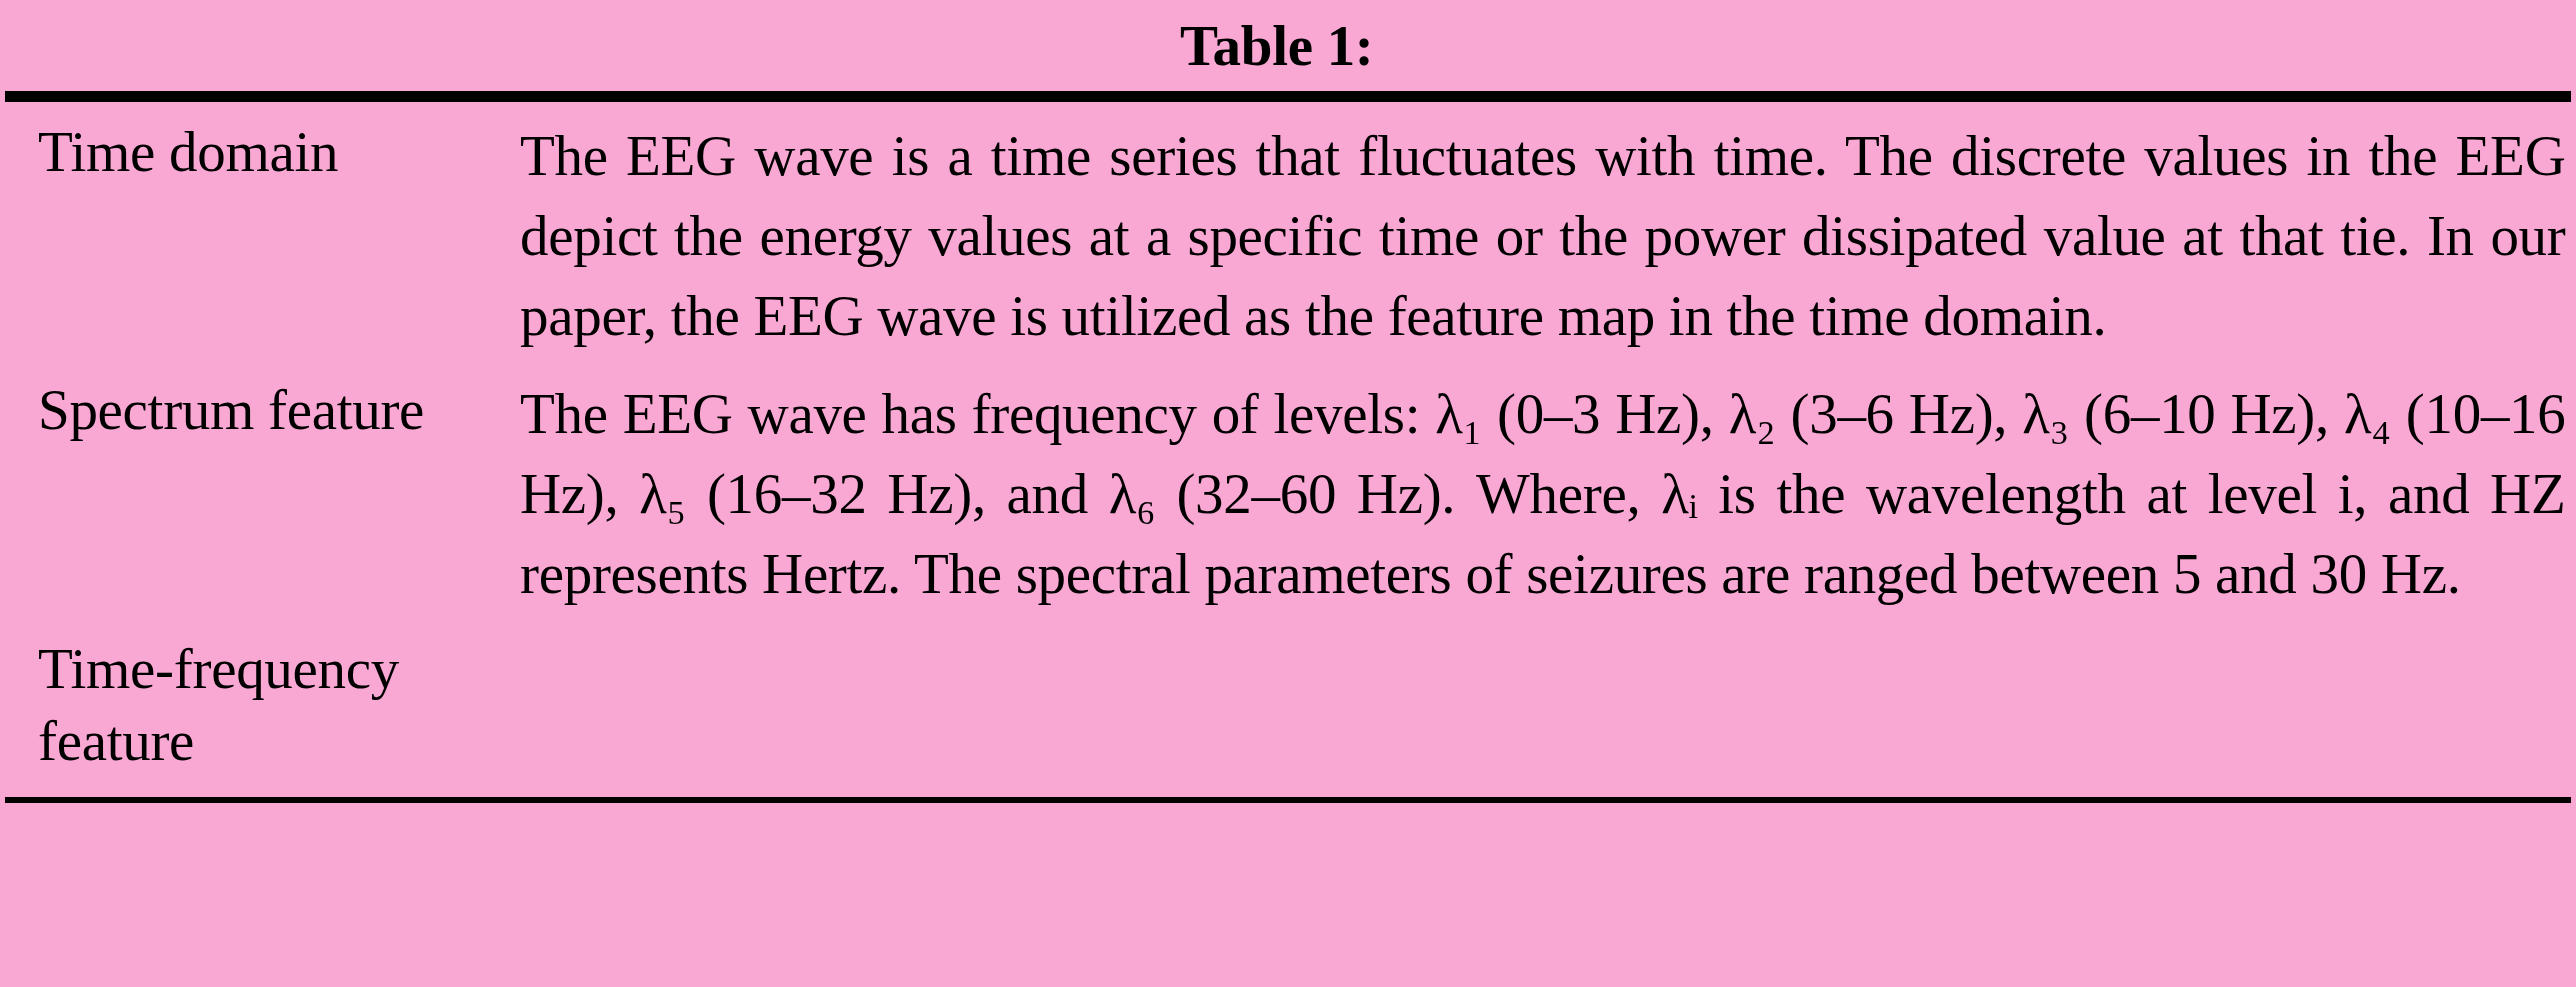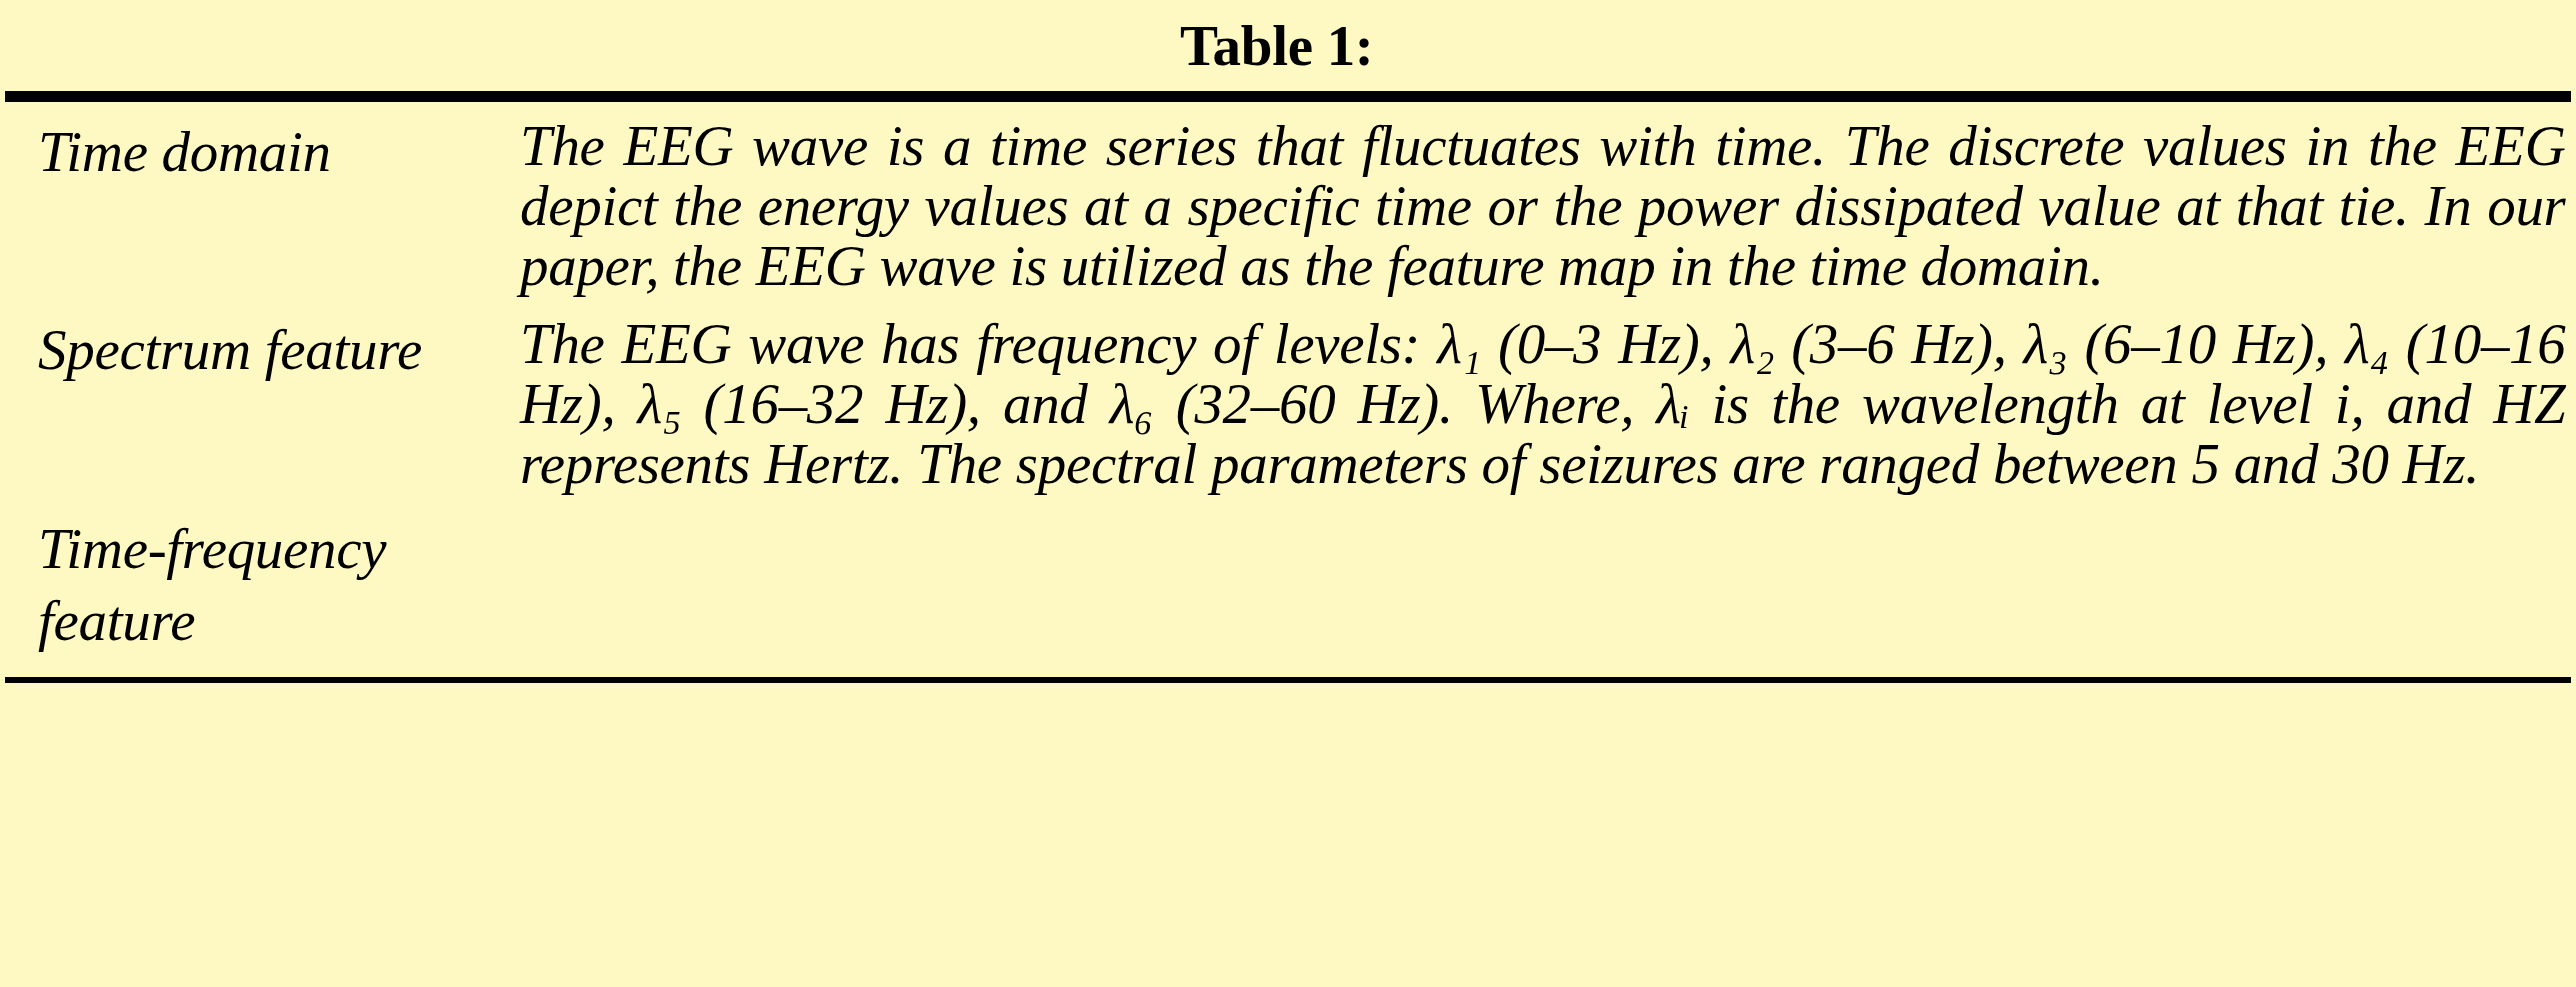--- a/index.html
+++ b/index.html
@@ -4,21 +4,21 @@
 <style>
   html, body {
     margin: 0;
     padding: 0;
     background: #ffffff;
   }
   .page {
     position: relative;
     width: 2576px;
     height: 988px;
-    background: #fef9c3;
+    background: #f9a8d4;
     color: #000000;
     font-family: "Liberation Serif", "DejaVu Serif", serif;
     overflow: hidden;
     box-sizing: border-box;
   }
   
   .caption {
     height: 91px;
     display: flex;
     align-items: center;
@@ -53,33 +53,32 @@
   }
   .tbody {
     padding: 14.5px 10.5px 0 38px;
     box-sizing: border-box;
     display: flex;
     flex-direction: column;
     row-gap: 18.4px;
     font-size: 57px;
     letter-spacing: -0.3px;
     line-height: 72px;
-    font-style: italic;
   }
   .trow {
     display: grid;
     grid-template-columns: 482px 1fr;
     align-items: start;
   }
   .feature-cell {
     line-height: 72px;
     padding-right: 26px;
   }
   .desc-cell {
-    line-height: 60px;
+    line-height: 80px;
     text-align: justify;
   }
 </style>
 </head>
 <body>
 
 <div class="page">
 
   <div class="caption">
     <span class="cap-label">Table 1:</span>

